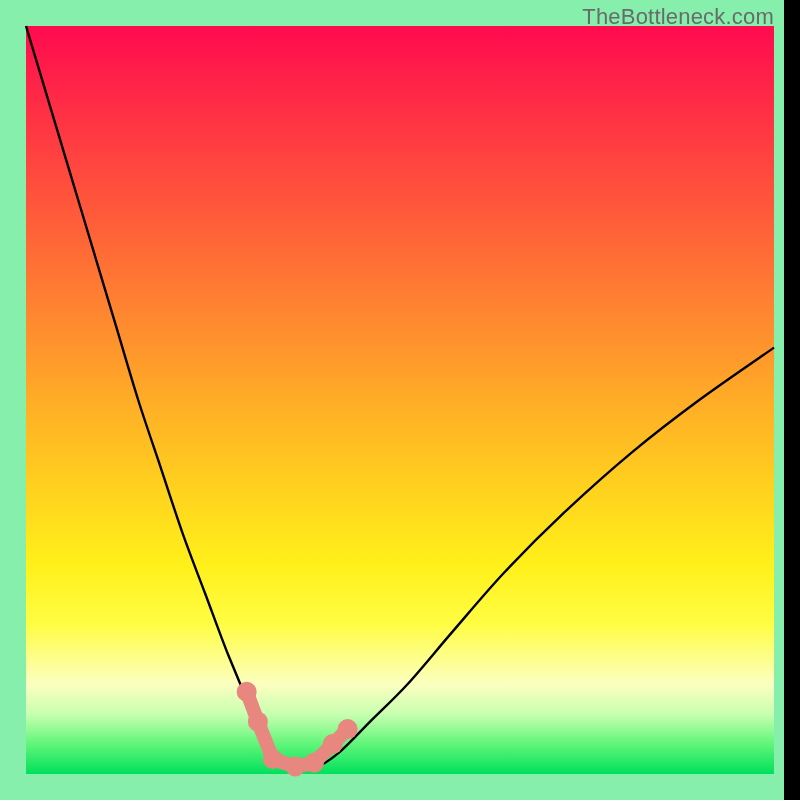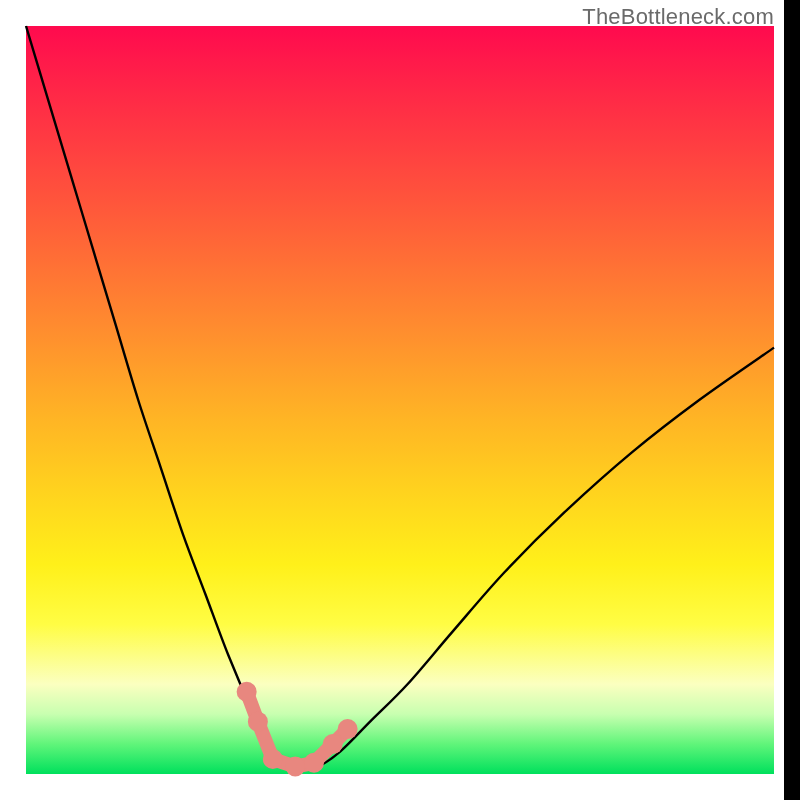--- a/index.html
+++ b/index.html
@@ -8,21 +8,21 @@
     width: 800px;
     height: 800px;
     background: #000;
     font-family: Arial, Helvetica, sans-serif;
     overflow: hidden;
   }
   .stage {
     position: relative;
     width: 784px;
     height: 800px;
-    background: #ffffff;
+    background: #86efac;
   }
   .watermark {
     position: absolute;
     top: 4px;
     right: 10px;
     color: #6a6a6a;
     font-size: 22px;
     font-weight: 500;
     letter-spacing: 0.2px;
   }

